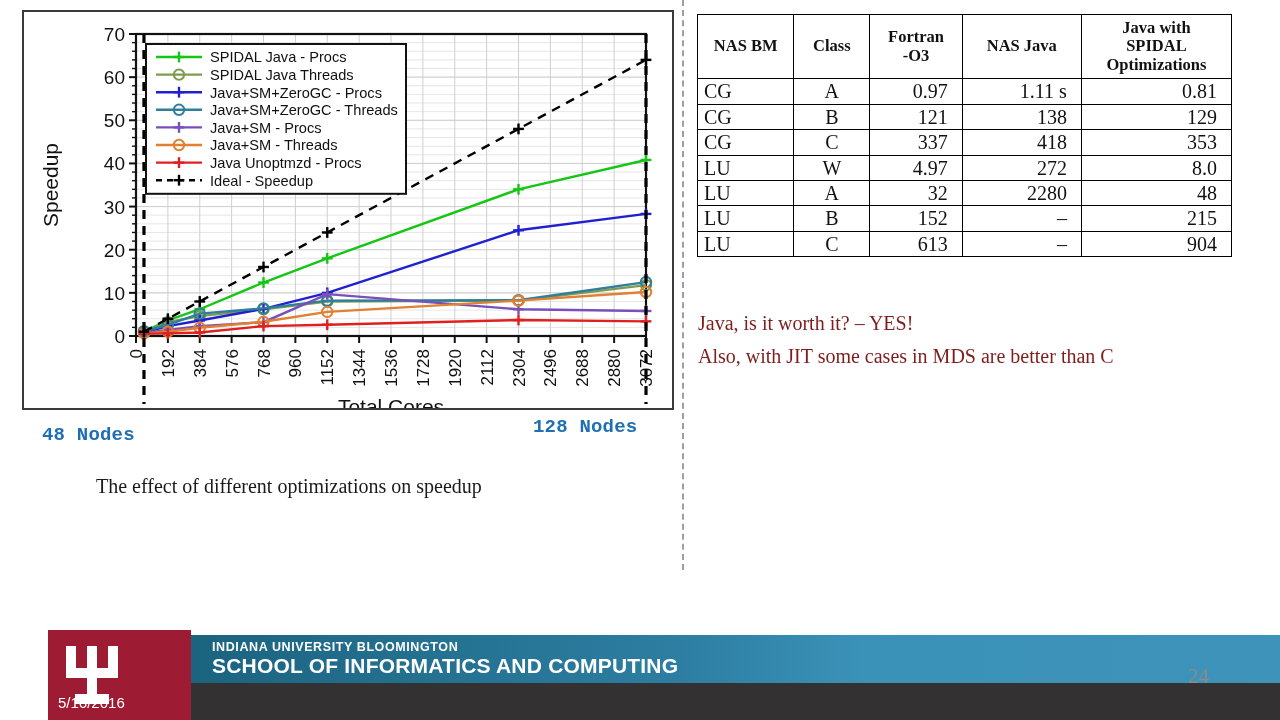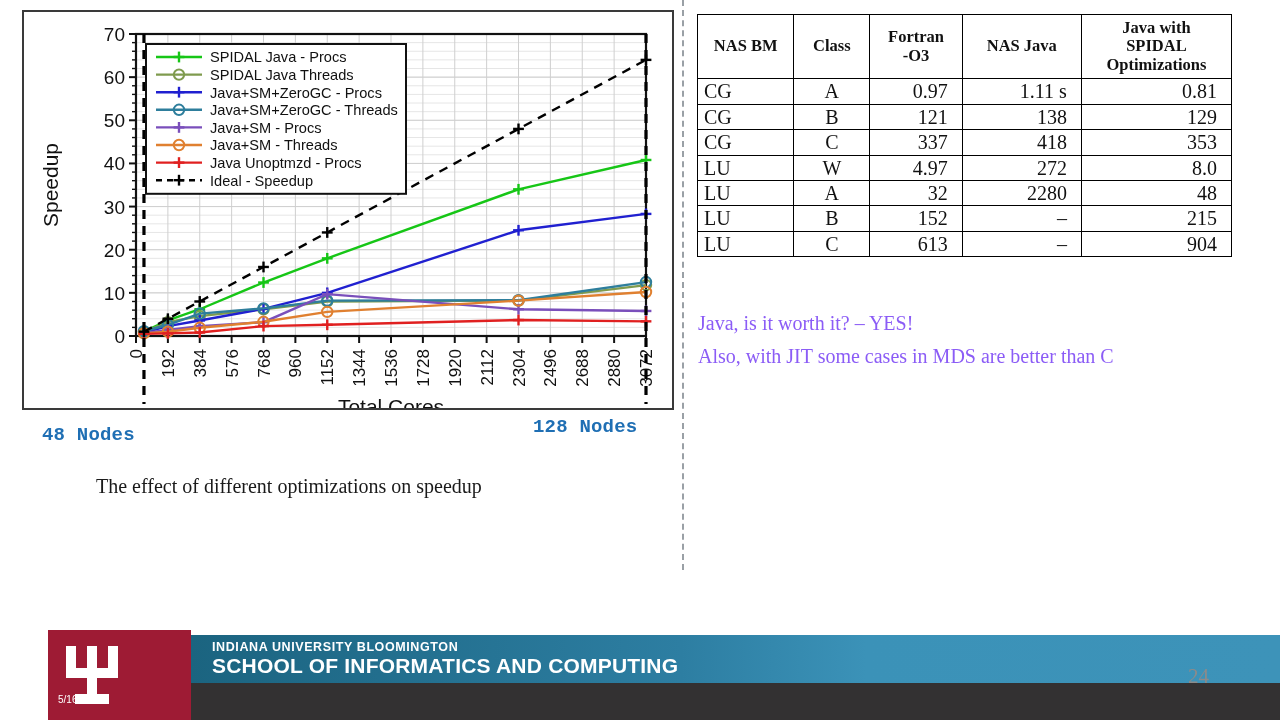--- a/index.html
+++ b/index.html
@@ -26,35 +26,35 @@
         font-family:"Liberation Serif",serif;color:#111;}
   #nas-table th,#nas-table td{border:1px solid #000;padding:1px 6px;text-align:center;font-size:19px;line-height:1.12;}
   #nas-table th{font-weight:bold;font-size:16.5px;vertical-align:middle;padding:4px 4px;}
   #nas-table td{font-size:20px;}
   #nas-table td.num{text-align:right;padding-right:14px;}
   #nas-table td.lbl{text-align:left;padding-right:16px;}
   #nas-table td.cls{text-align:center;}
   .col-bm{width:95px;} .col-class{width:72px;} .col-fortran{width:88px;}
   .col-nasjava{width:120px;} .col-spidal{width:148px;margin-top:36px;}
 
-  .note{position:absolute;font-size:20px;color:#8b5cf6;font-family:"Liberation Serif",serif;width:520px;line-height:1.34;}
+  .note{position:absolute;font-size:20px;color:#7f1d1d;font-family:"Liberation Serif",serif;width:520px;line-height:1.34;}
   #note-1{left:1px;top:310px;}
   #note-2{left:1px;top:343px;}
 
   
   #footer{position:absolute;left:0;bottom:0;width:1273px;height:90px;}
   #footer-crimson{position:absolute;left:48px;top:0;width:143px;height:90px;background:#9e1b34;}
   #footer-teal{position:absolute;left:191px;top:5px;width:1089px;height:48px;
       background:linear-gradient(to right,#1b6480 0%,#2d7ea2 45%,#3b92b8 62%,#3d93b9 100%);}
   #footer-dark{position:absolute;left:191px;top:53px;width:1089px;height:37px;background:#333132;}
   #iu-trident{position:absolute;left:62px;top:14px;width:60px;height:62px;}
   #footer-text{position:absolute;left:212px;top:10px;color:#fff;}
   #footer-line1{font-family:"Liberation Sans",sans-serif;font-size:12.5px;font-weight:bold;letter-spacing:.6px;}
   #footer-line2{font-family:"Liberation Sans",sans-serif;font-size:21px;font-weight:bold;letter-spacing:.2px;margin-top:0;}
-  #footer-date{position:absolute;left:58px;top:694px;color:#fff;font-family:"Liberation Sans",sans-serif;font-size:10px;}
+  #footer-date{position:absolute;left:58px;top:694px;color:#fff;font-family:"Liberation Sans",sans-serif;font-size:15px;}
   #slide-number{position:absolute;left:1188px;top:664px;color:#8b8b8b;font-family:"Liberation Serif",serif;font-size:21px;}
 </style>
 </head>
 <body>
 
 <div id="left-panel">
 
   <div id="chart-card">
     <svg id="chart-svg" width="648" height="396" viewBox="0 0 648 396">
         <rect x="112" y="22" width="510" height="302" fill="#ffffff"></rect>

